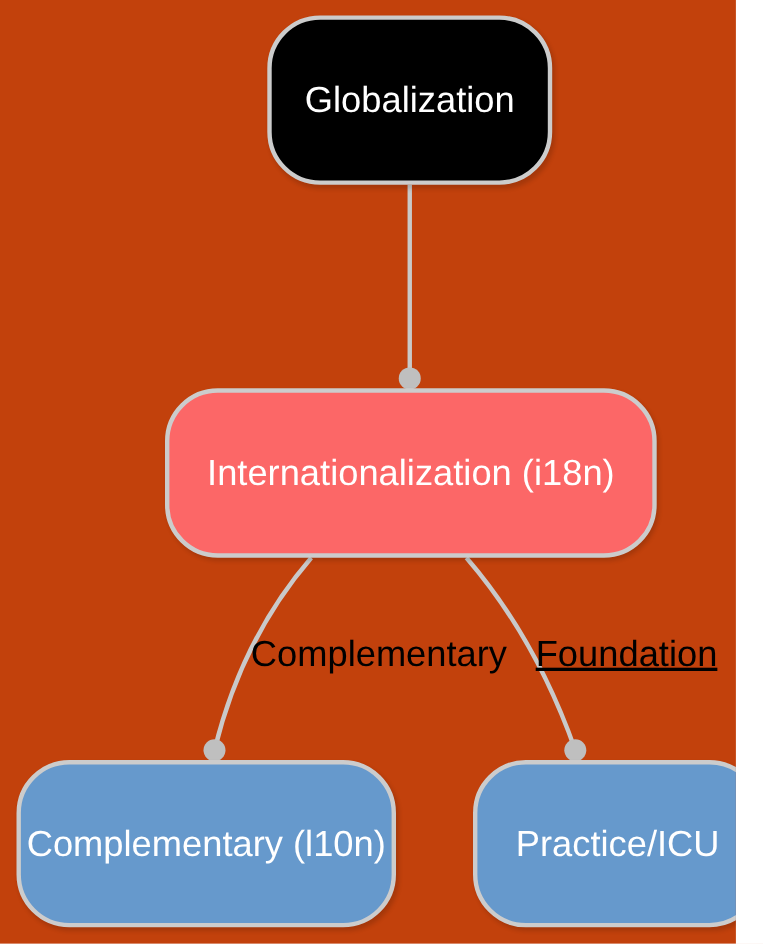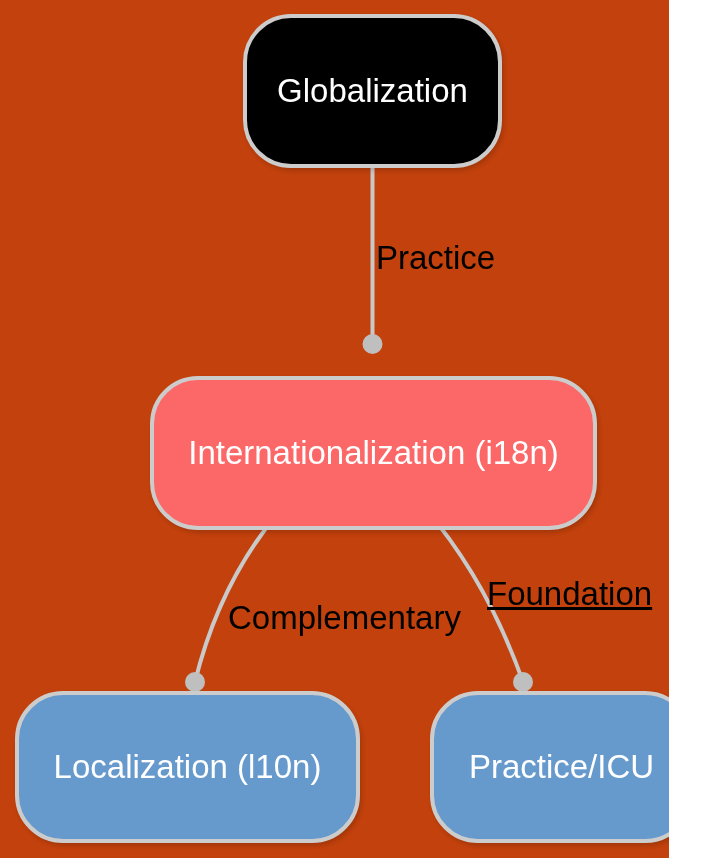--- a/index.html
+++ b/index.html
@@ -40,32 +40,32 @@
     display: flex;
     align-items: center;
     justify-content: center;
     color: #ffffff;
     font-size: 33px;
     line-height: 1.2;
     white-space: nowrap;
     box-shadow: 2px 3px 4px rgba(0,0,0,0.15);
   }
   .node-globalization { left: 243px; top: 14px;  width: 259px; height: 154px; background: #000000; }
-  .node-i18n          { left: 150px; top: 353px; width: 447px; height: 154px; background: #fc6767; margin-top: 23px; }
+  .node-i18n          { left: 150px; top: 353px; width: 447px; height: 154px; background: #fc6767; }
   .node-l10n          { left: 15px;  top: 691px; width: 345px; height: 152px; background: #6699cc; }
   .node-unicode       { left: 430px; top: 691px; width: 263px; height: 152px; background: #6699cc; }
   .edge-label {
     position: absolute;
     color: #000000;
     font-size: 33px;
     line-height: 40px;
     white-space: nowrap;
   }
   .label-practice      { left: 376px; top: 238px; }
-  .label-complementary { left: 228px; top: 574px; margin-top: 24px; }
+  .label-complementary { left: 228px; top: 574px; }
   .label-foundation    { left: 487px; top: 574px; text-decoration: underline; }
 </style>
 </head>
 <body>
 
 <div class="canvas">
 
   <svg class="edge-layer" viewBox="0 0 706 858" xmlns="http://www.w3.org/2000/svg" aria-hidden="true">
     <path class="edge-path" d="M 372.5 168 L 372.5 344"></path>
     <circle class="edge-dot" cx="372.5" cy="344" r="10"></circle>
@@ -77,26 +77,25 @@
 
   <div class="node node-globalization">
     <span>Globalization</span>
   </div>
 
   <div class="node node-i18n">
     <span>Internationalization (i18n)</span>
   </div>
 
   <div class="node node-l10n">
-    <span>Localization (l10n)</span>
+    <span>Complementary (l10n)</span>
   </div>
 
   <div class="node node-unicode">
     <span>Practice/ICU</span>
   </div>
 
-  <div class="edge-label label-practice">Practice</div>
 
   <div class="edge-label label-complementary">Complementary</div>
 
   <div class="edge-label label-foundation">Foundation</div>
 
 </div>
 
 </body></html>

